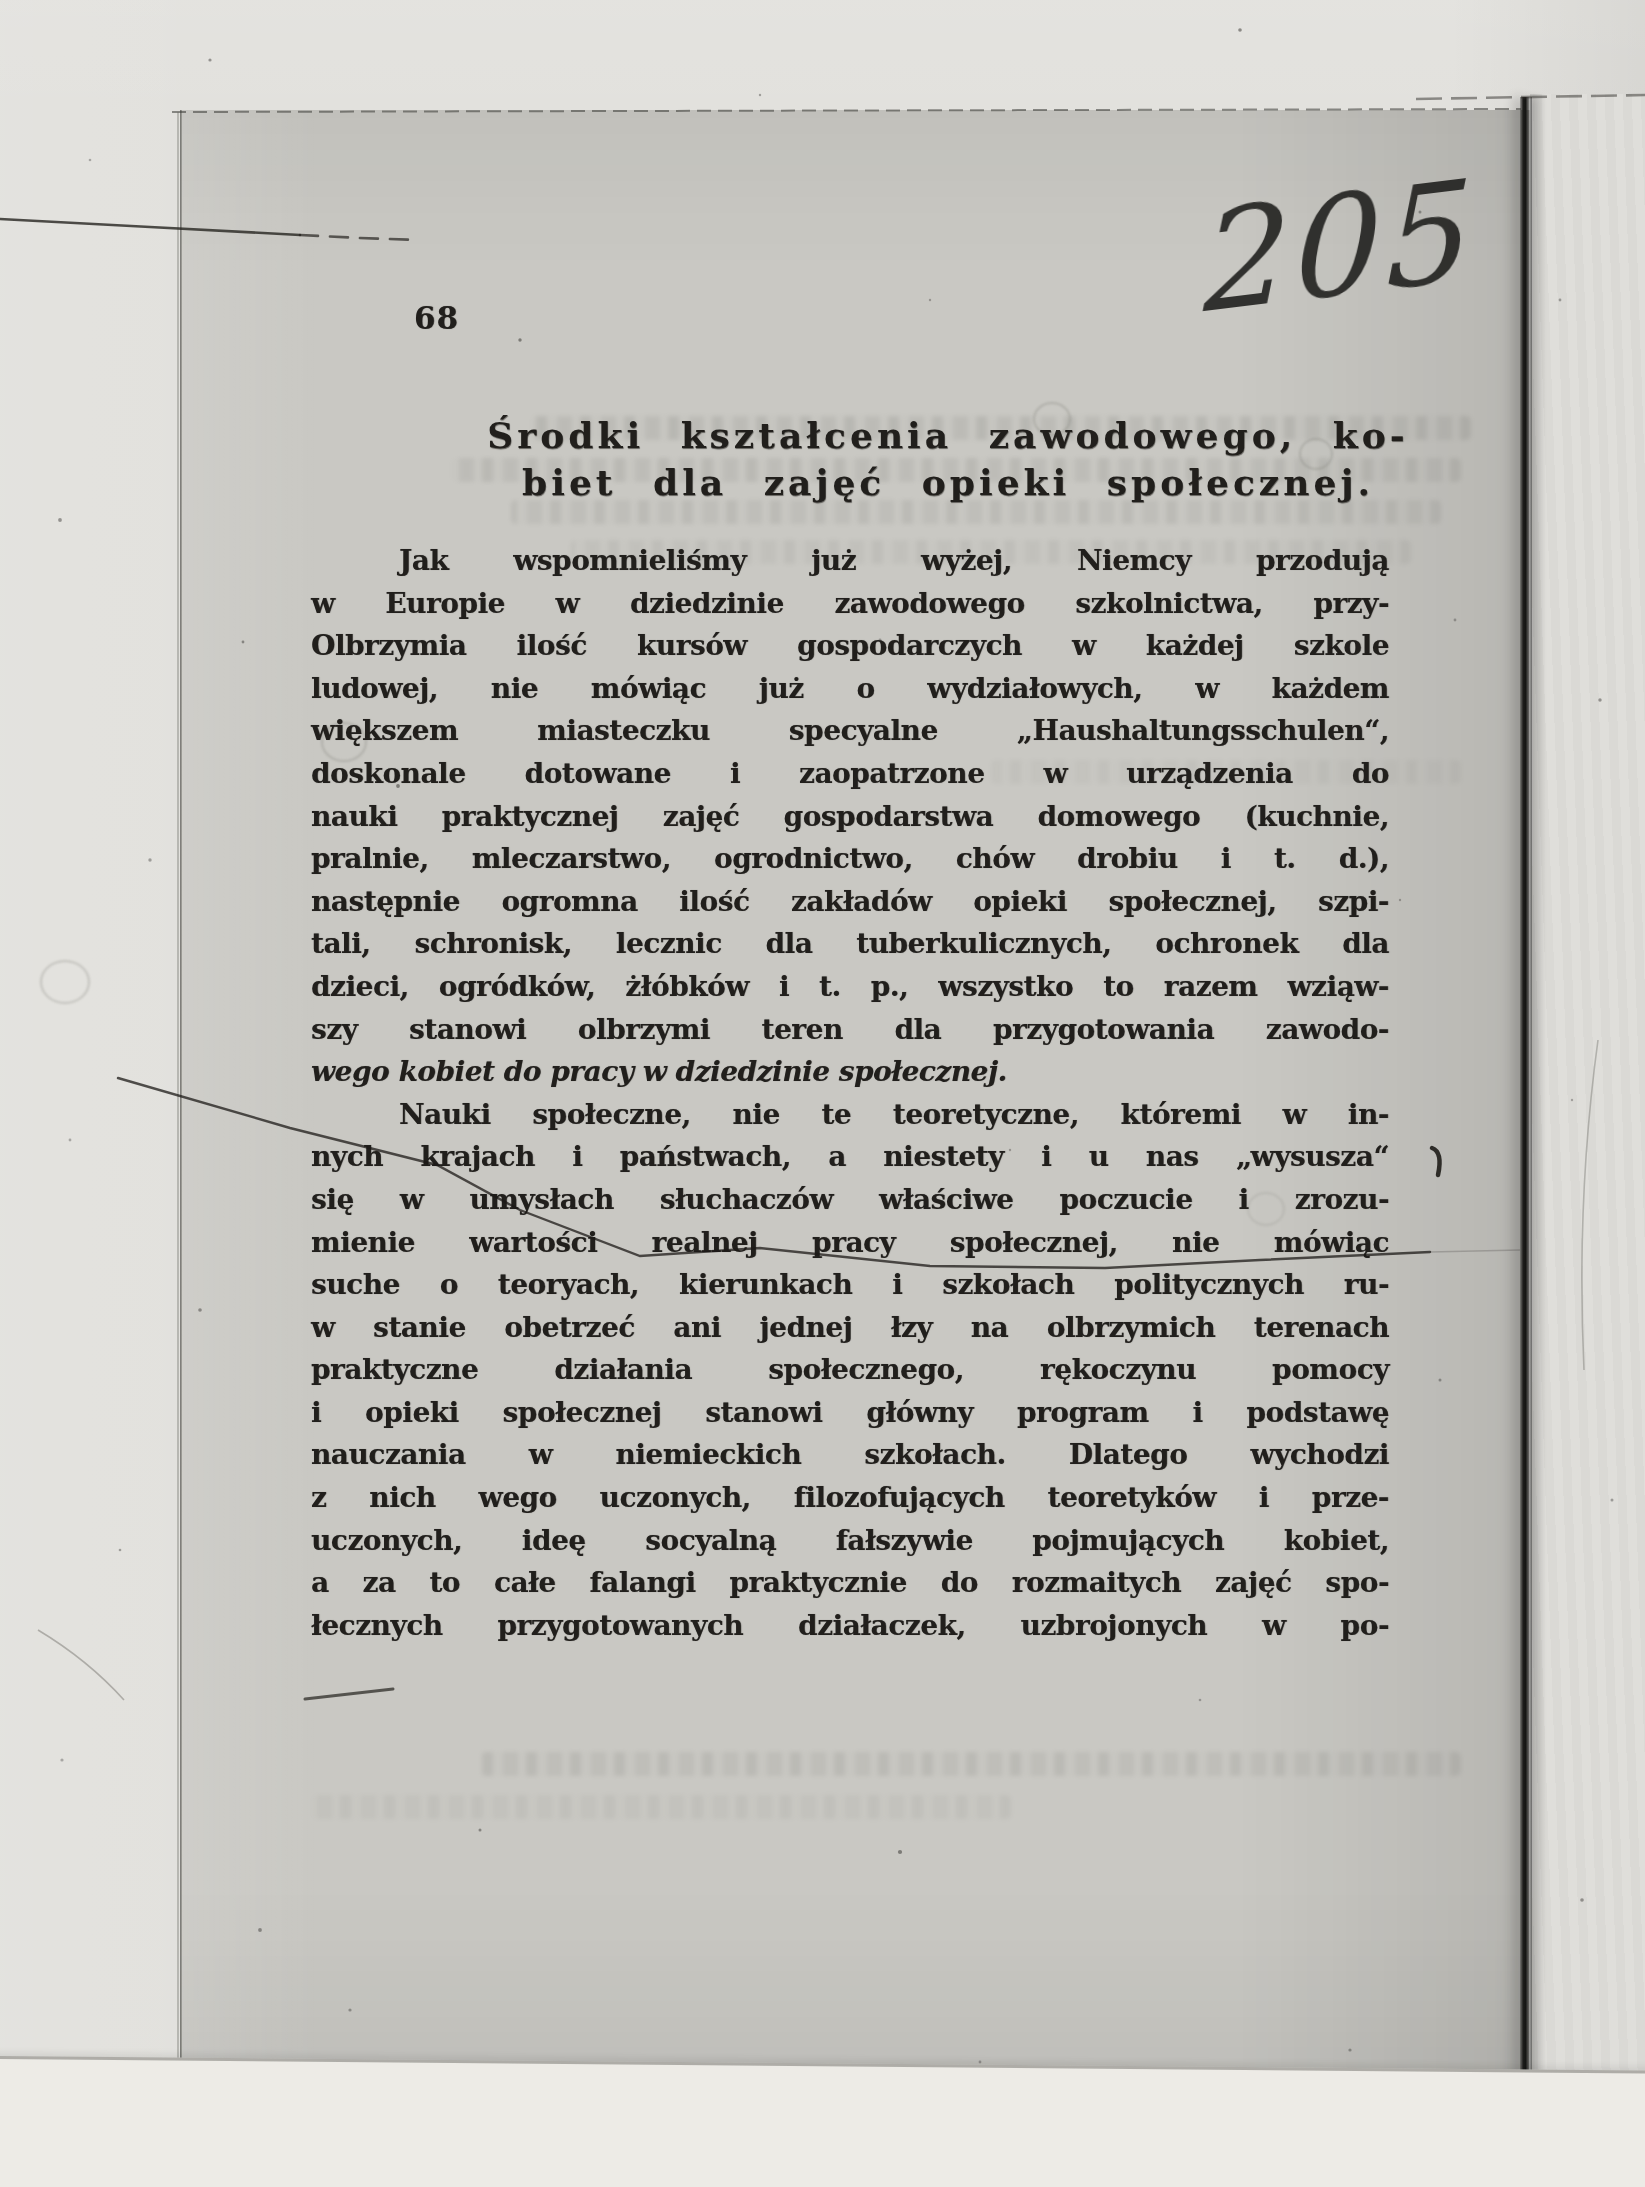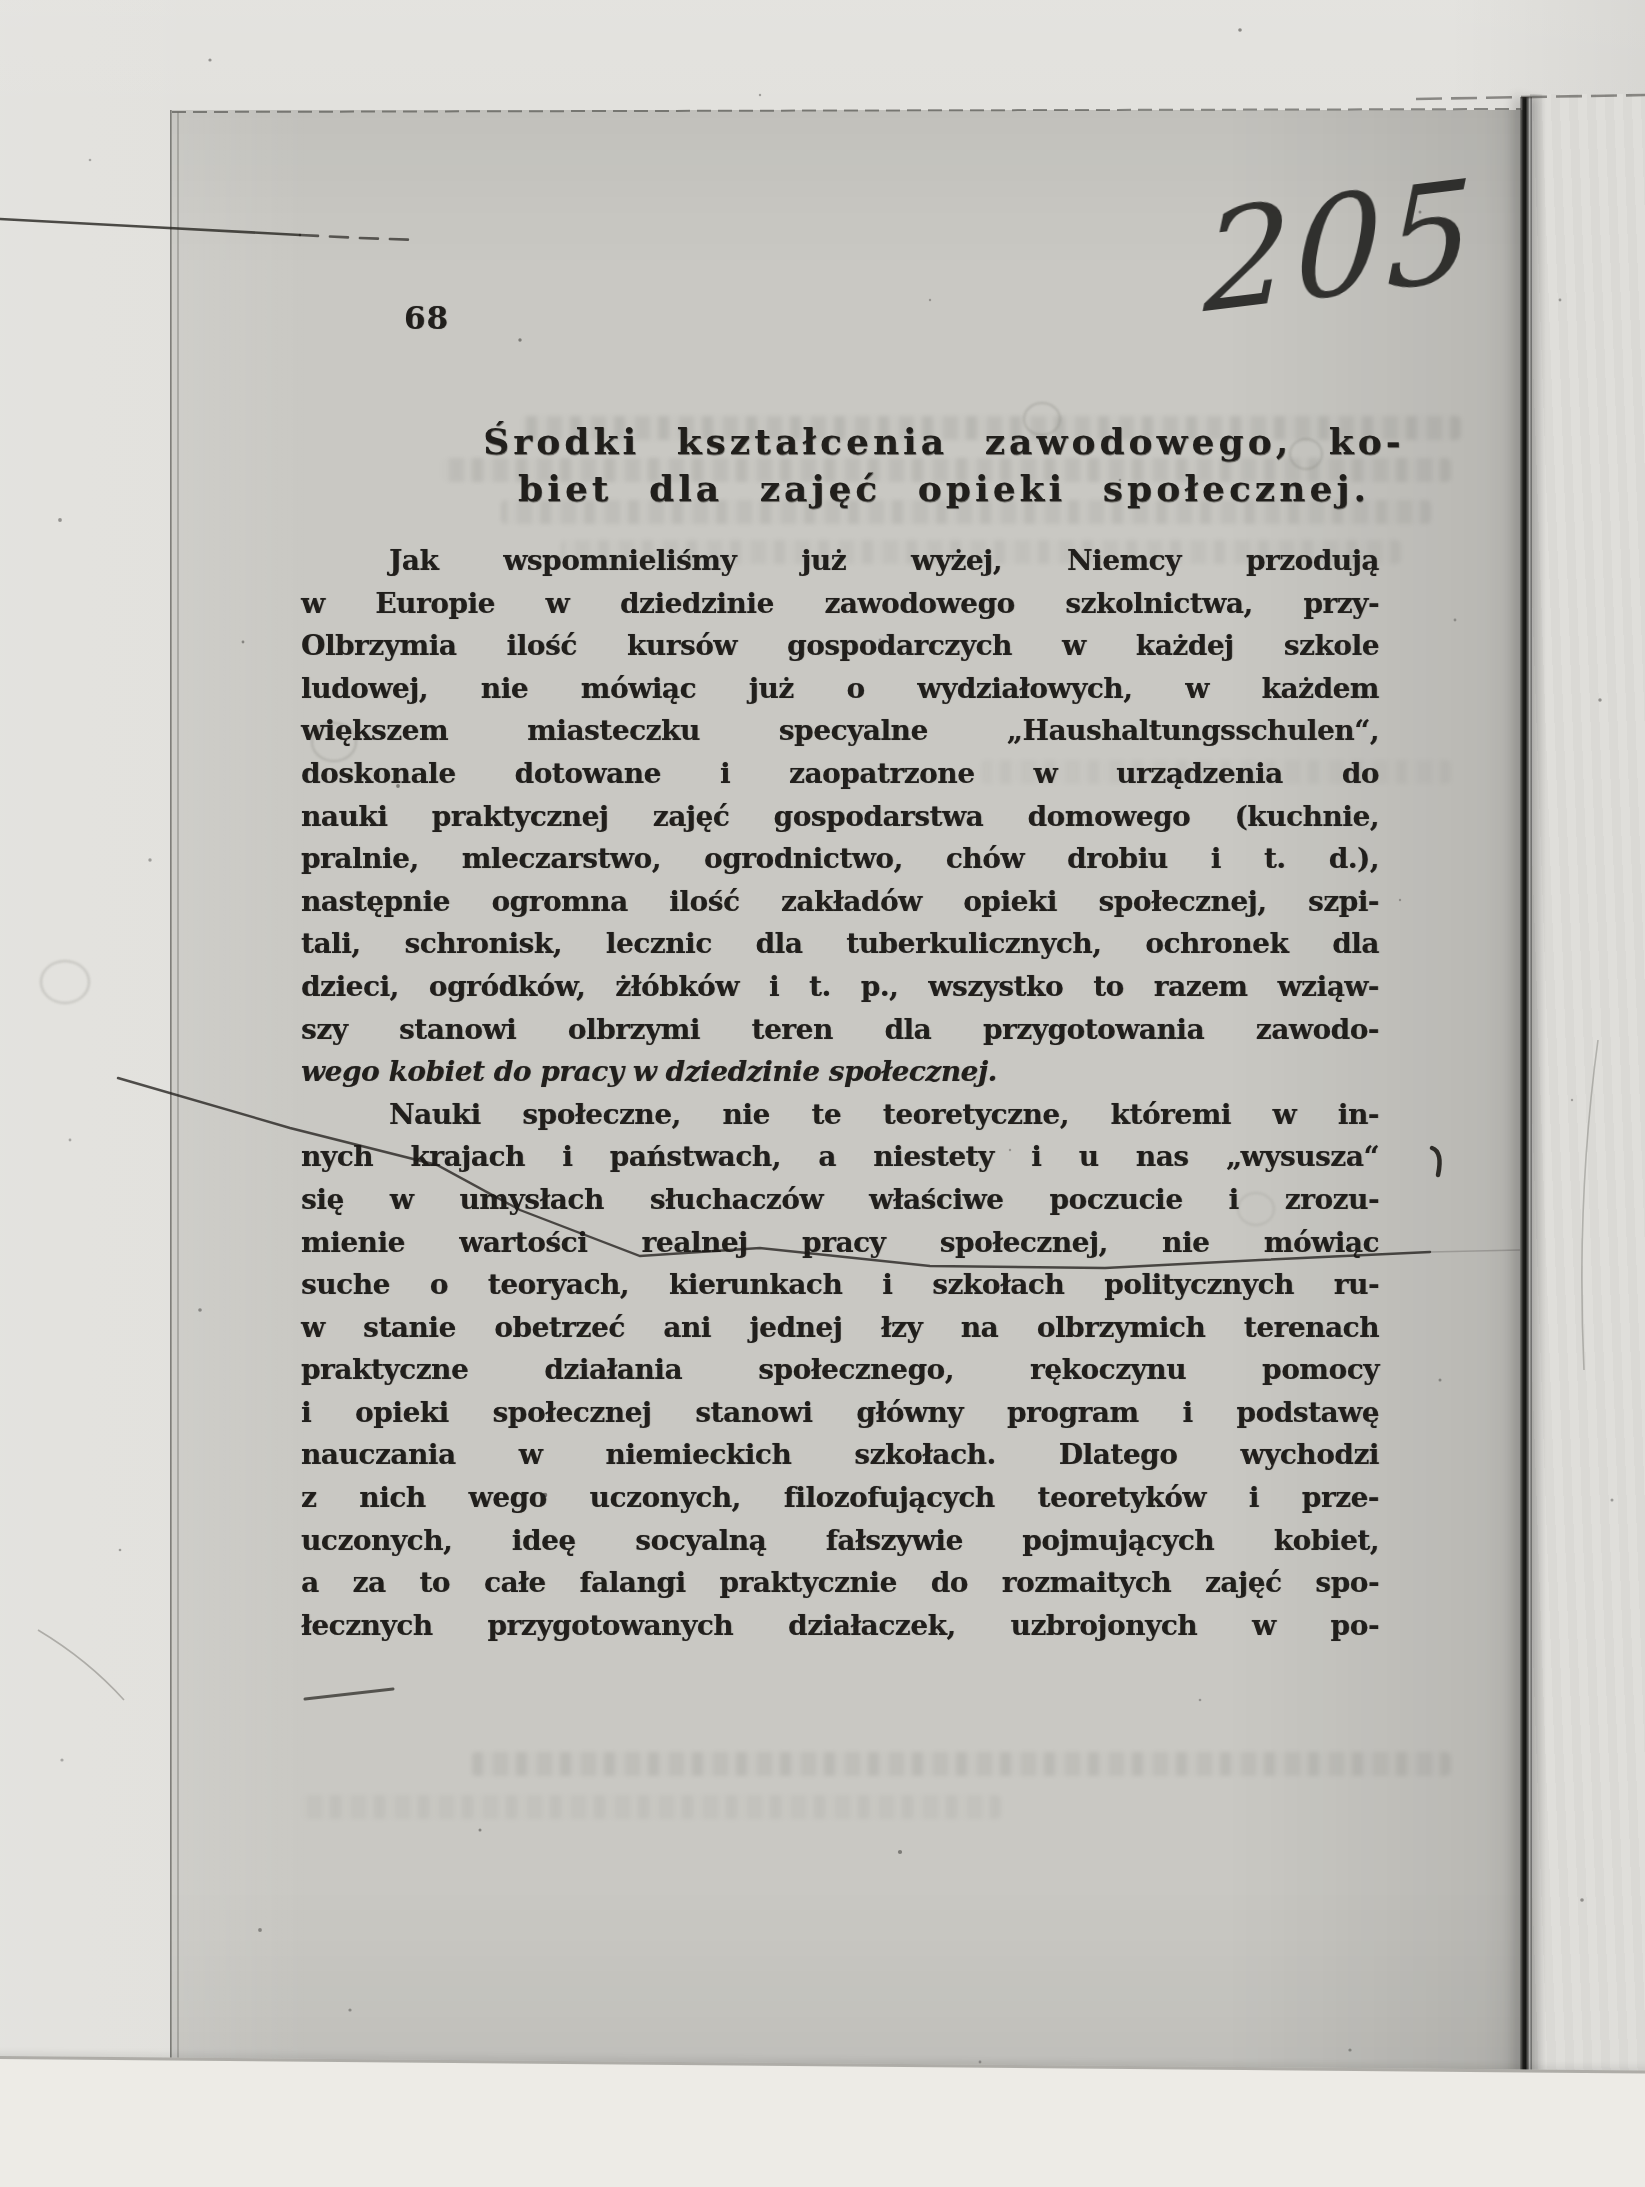--- a/index.html
+++ b/index.html
@@ -6,35 +6,35 @@
   .canvas{
     position:relative; width:1645px; height:2187px; overflow:hidden;
     background:
       linear-gradient(180deg, rgba(255,255,255,.06) 0%, rgba(0,0,0,0) 6%),
       linear-gradient(90deg, rgba(255,255,255,.05) 0%, rgba(0,0,0,0) 15%, rgba(0,0,0,0) 88%, rgba(0,0,0,.05) 100%),
       #e2e1dd;
     font-family:"DejaVu Serif", serif; color:#211f1c;
   }
   
   .page{
-    position:absolute; left:170px; top:110px; width:1353px; height:1975px;
+    position:absolute; left:180px; top:110px; width:1353px; height:1975px;
     background:
       linear-gradient(90deg, rgba(255,255,255,.10) 0%, rgba(0,0,0,0) 10%, rgba(0,0,0,0) 78%, rgba(0,0,0,.08) 97%, rgba(0,0,0,.14) 100%),
       linear-gradient(180deg, rgba(0,0,0,.04) 0%, rgba(0,0,0,0) 8%, rgba(0,0,0,0) 90%, rgba(0,0,0,.05) 100%),
       #c9c8c3;
     border-left:1px solid rgba(90,90,85,.55);
     box-shadow: inset 7px 0 0 -6px rgba(90,90,85,.45);
   }
   .pageno{
     position:absolute; left:233px; top:190px;
     font-weight:700; font-size:31px; letter-spacing:1px;
     text-shadow:.4px .4px .7px rgba(30,28,25,.55);
   }
   .heading{
-    position:absolute; left:230px; top:300px; width:1070px; margin:8px;
+    position:absolute; left:230px; top:300px; width:1070px; margin:2px;
     text-align:center; font-weight:700; font-size:36px; line-height:47px;
     letter-spacing:4px; word-spacing:20px;
     text-shadow:.5px .5px .8px rgba(25,23,20,.55);
     filter:blur(.2px);
   }
   .body-col{
     position:absolute; left:130px; top:430px; width:1078px;
     text-shadow:.4px .4px .7px rgba(30,28,25,.5);
     filter:blur(.25px);
   }

